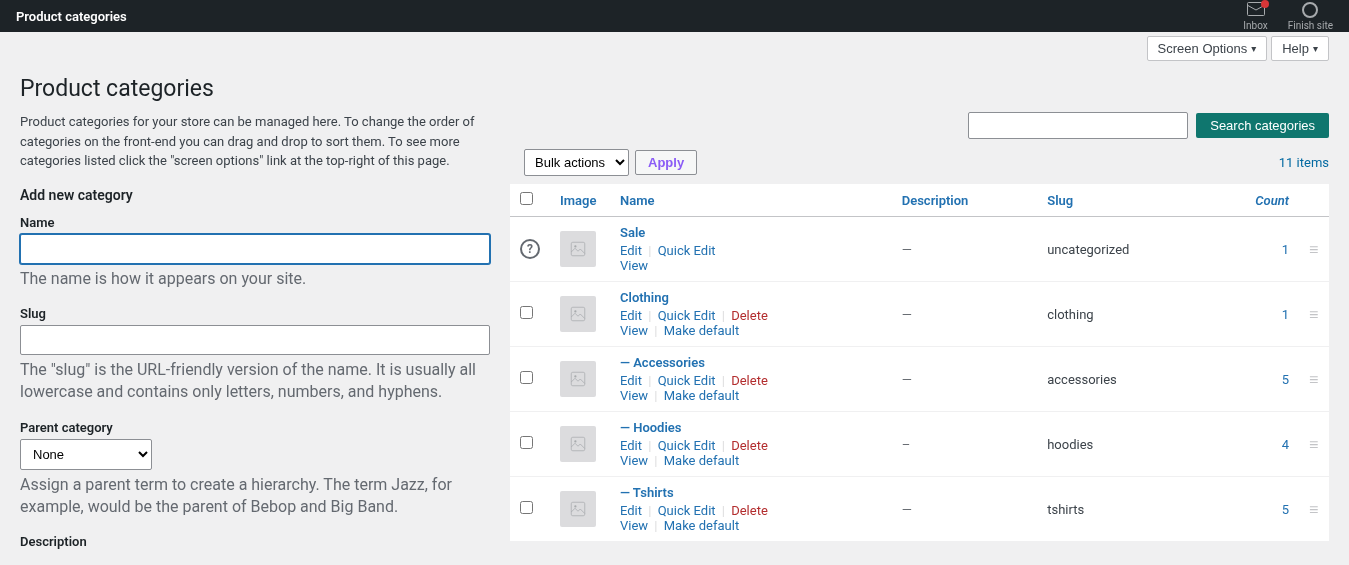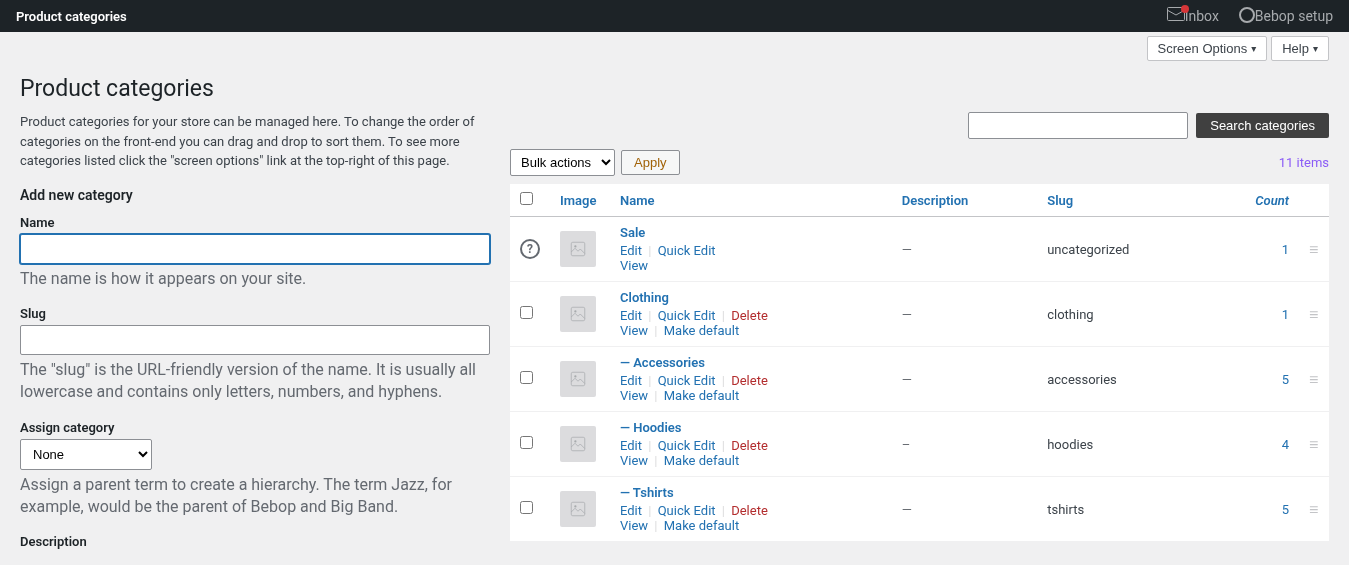--- a/index.html
+++ b/index.html
@@ -10,21 +10,21 @@
       background: #1d2327;
       color: #fff;
       height: 32px;
       display: flex;
       align-items: center;
       justify-content: space-between;
       padding: 0 16px;
     }
     .admin-bar-title { font-size: 13px; font-weight: 600; color: #fff; }
     .admin-bar-right { display: flex; align-items: center; gap: 20px; }
-    .admin-bar-item { display: flex; flex-direction: row; align-items: center; color: #a7aaad; font-size: 14px; cursor: pointer; position: relative; }
+    .admin-bar-item { display: flex; flex-direction: column; align-items: center; color: #a7aaad; font-size: 10px; cursor: pointer; position: relative; }
     .notification-dot {
       position: absolute;
       top: -2px;
       right: -4px;
       width: 8px;
       height: 8px;
       background: #d63638;
       border-radius: 50%;
     }
     .icon-circle {
@@ -145,21 +145,21 @@
     }
     .search-input {
       padding: 5px 8px;
       border: 1px solid #8c8f94;
       border-radius: 2px;
       font-size: 13px;
       width: 220px;
       background: #fff;
     }
     .search-btn {
-      background: #404040;
+      background: #0f766e;
       color: #fff;
       border: none;
       border-radius: 2px;
       padding: 5px 14px;
       font-size: 13px;
       cursor: pointer;
     }
 
     .toolbar-row {
       display: flex;
@@ -168,33 +168,35 @@
       margin-bottom: 8px;
     }
     .toolbar-left { display: flex; align-items: center; gap: 6px; }
     .bulk-select {
       padding: 4px 6px;
       border: 1px solid #8c8f94;
       border-radius: 2px;
       font-size: 13px;
       background: #fff;
       cursor: pointer;
+      margin-left: 14px;
     }
     .apply-btn {
       background: #f6f7f7;
       border: 1px solid #8c8f94;
       border-radius: 2px;
       padding: 4px 12px;
       font-size: 13px;
       cursor: pointer;
-      color: #a16207;
+      color: #8b5cf6;
+      font-weight: bold;
     }
     .item-count {
       font-size: 13px;
-      color: #8b5cf6;
+      color: #0369a1;
     }
 
     
     .categories-table {
       width: 100%;
       border-collapse: collapse;
       background: #fff;
       margin-top: 8px;
     }
     .categories-table th {
@@ -287,21 +289,21 @@
         <svg width="18" height="14" viewBox="0 0 18 14" fill="none" xmlns="http://www.w3.org/2000/svg">
           <rect x="0.5" y="0.5" width="17" height="13" rx="1" stroke="#a7aaad" fill="none"></rect>
           <polyline points="0,3 9,8 18,3" stroke="#a7aaad" fill="none"></polyline>
         </svg>
         <span class="notification-dot"></span>
       </div>
       <span>Inbox</span>
     </div>
     <div class="admin-bar-item">
       <span class="icon-circle"></span>
-      <span>Bebop setup</span>
+      <span>Finish site</span>
     </div>
   </div>
 </div>
 
 <div class="sub-bar">
   <button class="sub-bar-btn">
     <span>Screen Options</span>
     <span style="font-size:10px;">▾</span>
   </button>
   <button class="sub-bar-btn">
@@ -327,21 +329,21 @@
       <p class="form-hint">The name is how it appears on your site.</p>
     </div>
 
     <div class="form-group">
       <label class="form-label">Slug</label>
       <input type="text" class="form-input" style="">
       <p class="form-hint">The "slug" is the URL-friendly version of the name. It is usually all lowercase and contains only letters, numbers, and hyphens.</p>
     </div>
 
     <div class="form-group">
-      <label class="form-label">Assign category</label>
+      <label class="form-label">Parent category</label>
       <select class="form-select">
         <option>None</option>
       </select>
       <p class="form-hint">Assign a parent term to create a hierarchy. The term Jazz, for example, would be the parent of Bebop and Big Band.</p>
     </div>
 
     <div class="form-group">
       <label class="form-label">Description</label>
     </div>
   </div>

